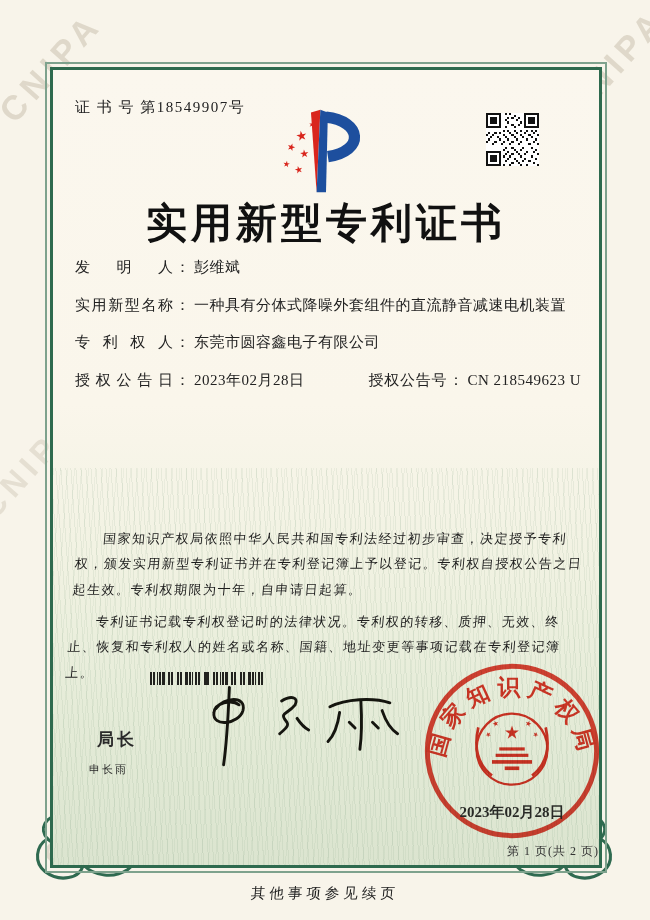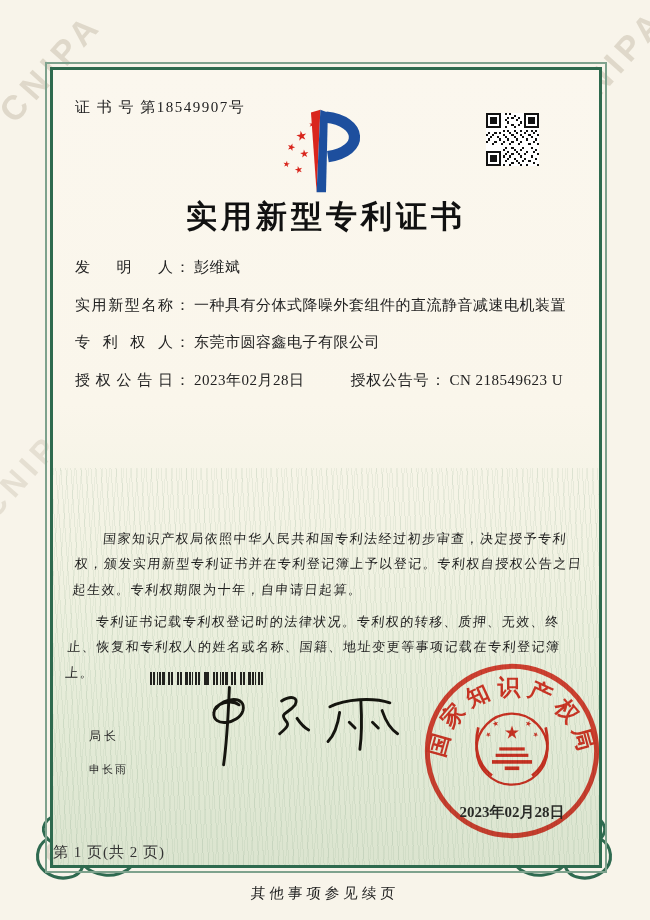--- a/index.html
+++ b/index.html
@@ -21,42 +21,42 @@
          background:linear-gradient(180deg,#fbf7ee 0%,#faf6eb 42%,#f1f2e2 62%,#e4ebd7 82%,#dbe4cf 100%);}
   .frame::before{content:"";position:absolute;inset:-8px;border:2px solid #7ea28d;pointer-events:none;}
   .guilloche{position:absolute;left:0;right:0;top:50%;bottom:0;pointer-events:none;
          background:repeating-linear-gradient(86deg,rgba(96,138,104,0.10) 0 1px,transparent 1px 5px),
                     repeating-linear-gradient(94deg,rgba(96,138,104,0.08) 0 1px,transparent 1px 7px);}
   
   .certno{position:absolute;left:22px;top:28px;font-size:15px;letter-spacing:1.5px;}
   .logo{position:absolute;left:50%;margin-left:-57px;top:34px;width:114px;height:94px;}
   .qr{position:absolute;left:433px;top:43px;width:53px;height:53px;}
   .title{position:absolute;left:0;right:0;top:126px;text-align:center;
-         font-size:31px;font-weight:bold;letter-spacing:4px;color:#111;}
+         font-size:41px;font-weight:bold;letter-spacing:4px;color:#111;}
   
   .fields{position:absolute;left:22px;right:18px;top:188px;font-size:15px;}
   .frow{height:16px;margin-bottom:21.5px;white-space:nowrap;}
   .flabel{display:inline-block;width:98px;text-align:justify;text-align-last:justify;vertical-align:top;}
   .fcolon{display:inline-block;margin:0 4px 0 2px;}
   .fvalue{letter-spacing:0.5px;}
-  .pair2{margin-left:46px;}
+  .pair2{margin-left:64px;}
   .pair2 .flabel{width:78px;}
   
   .paras{position:absolute;left:18px;right:16px;top:456px;font-size:13px;line-height:1.95;
          letter-spacing:1.5px;transform:skewX(-5deg);color:#1d1d1d;}
   .paras p{margin:0 0 7px 0;text-indent:2em;}
   
   .barcode{position:absolute;left:97px;top:602px;width:113px;height:13px;
         background:repeating-linear-gradient(90deg,#23231f 0 2px,transparent 2px 3px,#23231f 3px 5px,transparent 5px 9px),
                    repeating-linear-gradient(90deg,#23231f 0 1px,transparent 1px 7px);}
-  .duty{position:absolute;left:36px;top:658px;font-size:12px;letter-spacing:3px;color:#2a2a2a;}
+  .duty{position:absolute;left:44px;top:658px;font-size:17px;letter-spacing:3px;color:#2a2a2a;font-weight:bold;}
   .dname{position:absolute;left:36px;top:692px;font-size:11px;letter-spacing:2px;color:#2a2a2a;}
   .sig{position:absolute;left:130px;top:606px;width:232px;height:104px;}
   .seal{position:absolute;left:368px;top:590px;width:182px;height:182px;opacity:0.93;mix-blend-mode:multiply;}
-  .pagenum{position:absolute;left:0;right:0;top:773px;text-align:left;font-size:15px;letter-spacing:1px;color:#333;font-family:Liberation Serif, serif;}
+  .pagenum{position:absolute;left:0;right:0;top:773px;text-align:right;font-size:12px;letter-spacing:1px;color:#333;font-family:Liberation Serif, serif;}
   .note{position:absolute;left:0;right:0;top:884px;text-align:center;font-size:14.5px;
         letter-spacing:4px;transform:skewX(-5deg);color:#222;}
   .flourish{position:absolute;width:118px;height:118px;}
   .fl-left{left:24px;top:768px;}
   .fl-right{left:506px;top:768px;transform:scaleX(-1);}
 </style>
 </head>
 <body>
 
 <div class="page">

